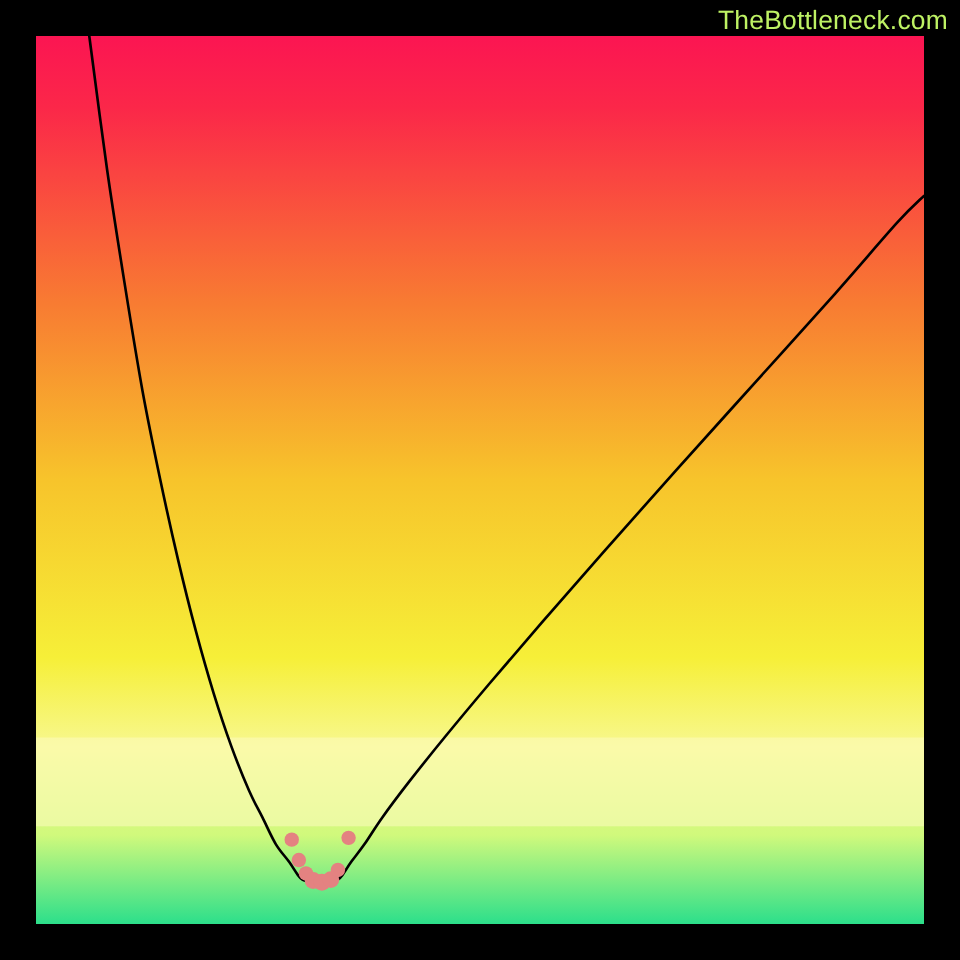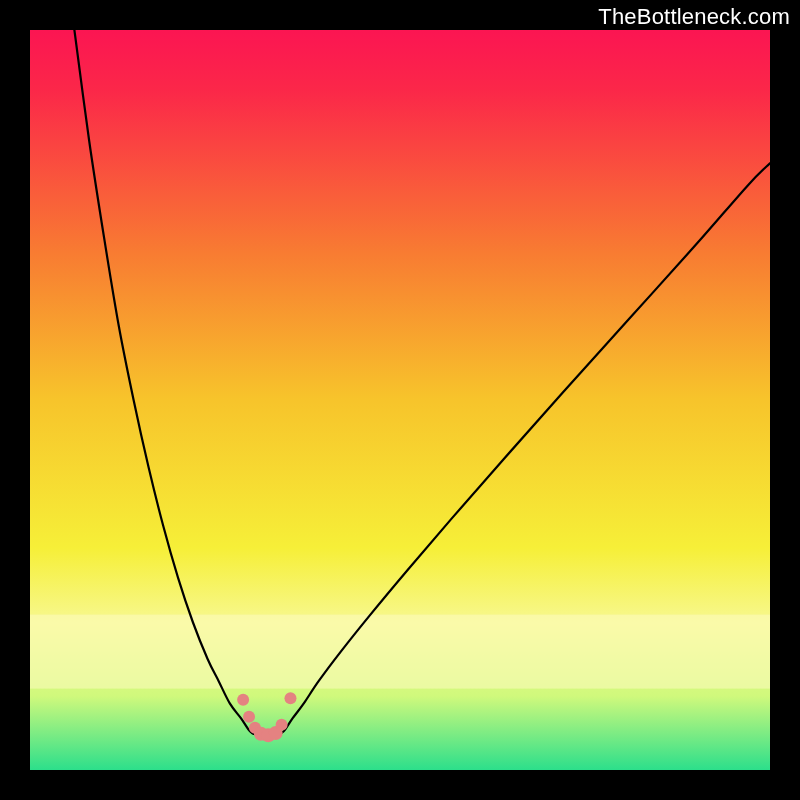--- a/index.html
+++ b/index.html
@@ -27,21 +27,21 @@
     height: 740px;
   }
   svg {
     display: block;
   }
   .watermark {
     position: absolute;
     top: 4px;
     right: 10px;
     font-size: 22px;
-    color: #ffffff;
+    color: #bef264;
     font-weight: 400;
     letter-spacing: 0.2px;
   }
 </style>
 </head>
 <body>
 
 <div class="frame">
   <div class="plot">
     <svg id="chart-svg" width="740" height="740" viewBox="0 0 740 740">

